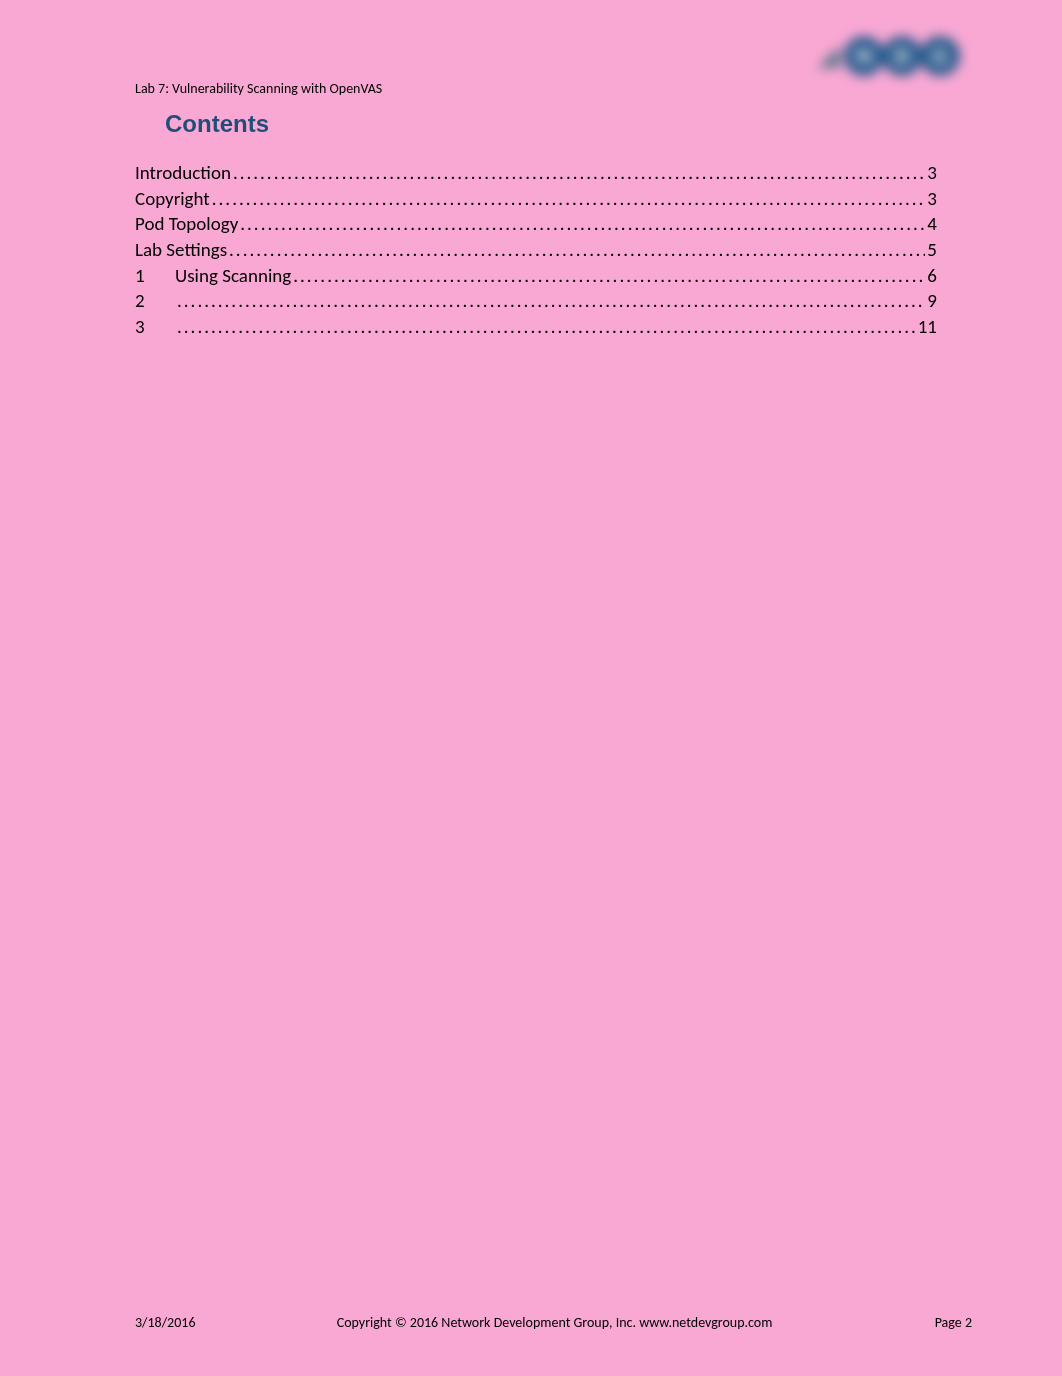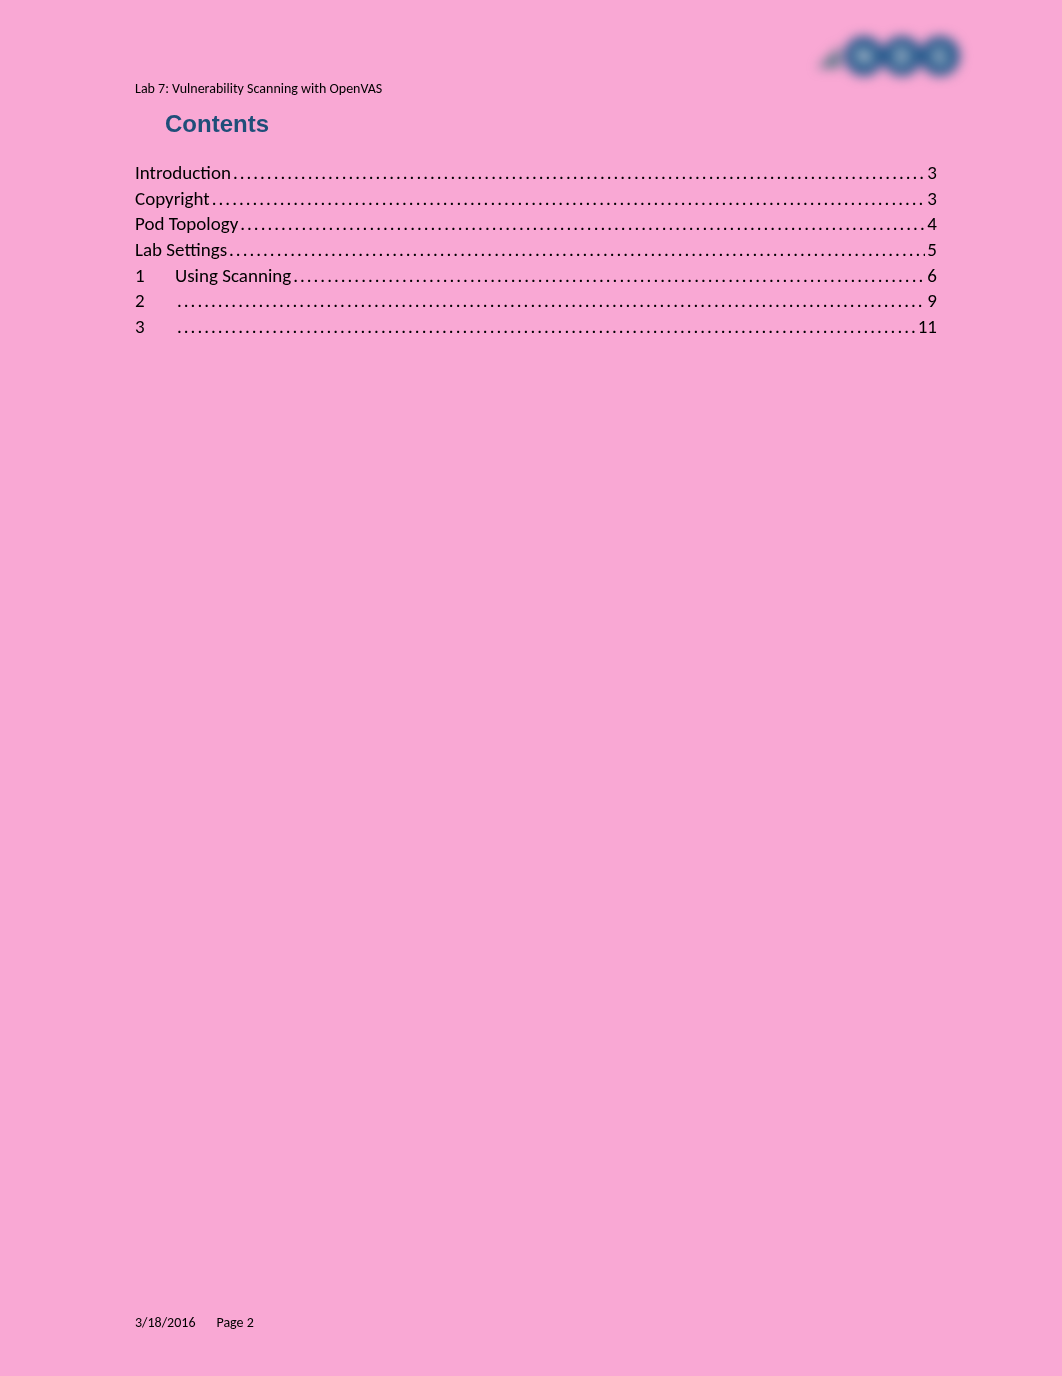--- a/index.html
+++ b/index.html
@@ -85,20 +85,21 @@
       text-align: right;
     }
     .footer {
       position: absolute;
       bottom: 45px;
       left: 135px;
       right: 90px;
       font-size: 14px;
       color: #000;
       display: flex;
+      justify-content: space-between;
       align-items: center;
     }
     .footer-date { }
     .footer-copy { flex: 1; text-align: center; }
     .footer-page { text-align: right; margin-left: 21px; }
   </style>
 </head>
 <body>
 
 <div class="page">
@@ -153,16 +154,17 @@
     </div>
     <div class="toc-line">
       <span class="toc-prefix numbered">3</span>
       <span class="toc-dots">.....................................................................................................................................</span>
       <span class="toc-page">11</span>
     </div>
   </div>
 
   <div class="footer">
     <span class="footer-date">3/18/2016</span>
+    <span class="footer-copy">Copyright © 2016 Network Development Group, Inc.   www.netdevgroup.com</span>
     <span class="footer-page">Page 2</span>
   </div>
 
 </div>
 
 </body></html>

